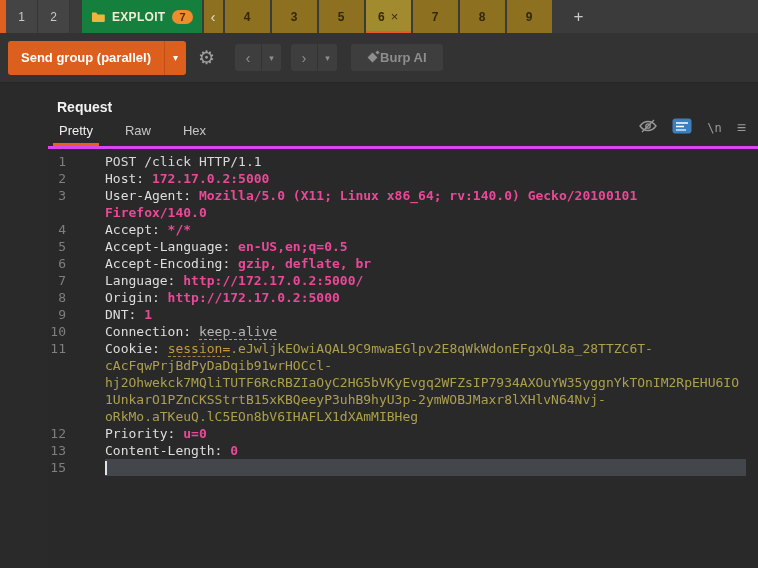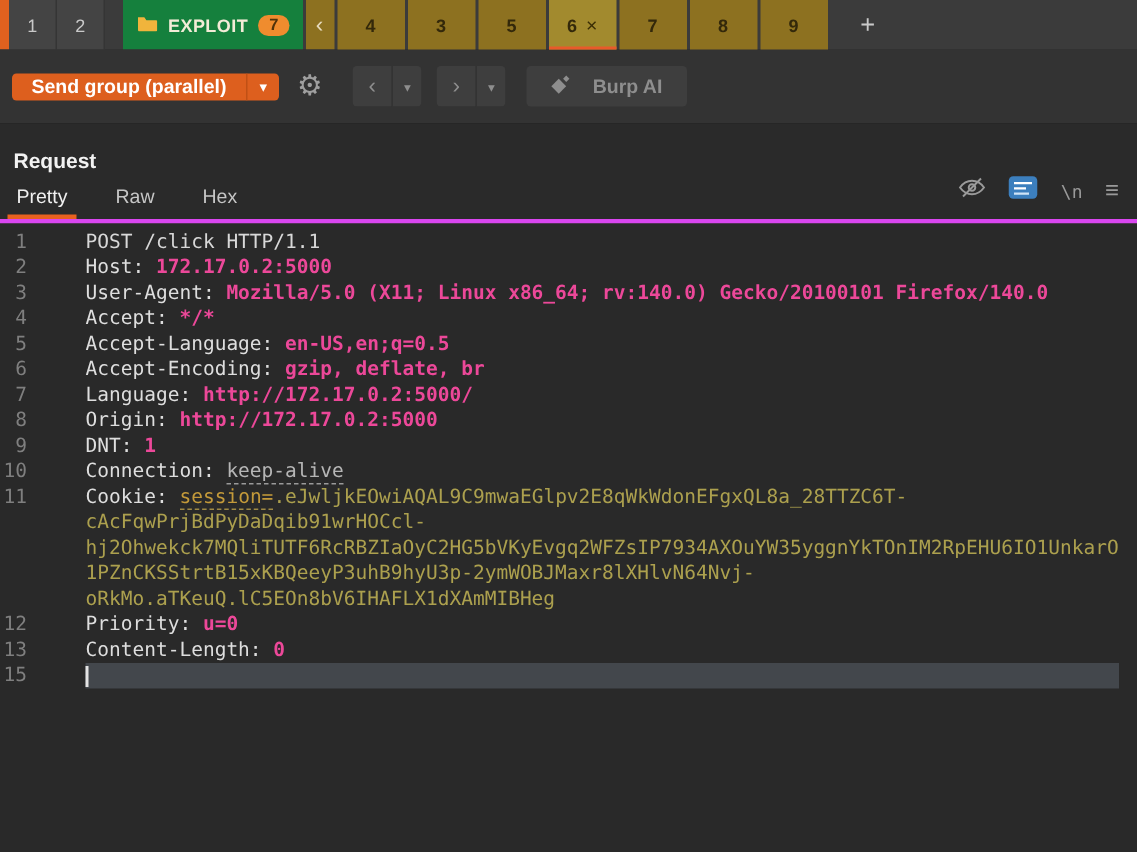--- a/index.html
+++ b/index.html
@@ -21,37 +21,37 @@
   .tab-amber { background:#8d7120; margin-left:2px; min-width:45px; display:flex; align-items:center;
                justify-content:center; gap:6px; color:#33280a; font-size:12px; font-weight:bold; position:relative; }
   .tab-amber.active { background:#a28a2e; }
   .tab-amber.active::after { content:''; position:absolute; left:0; right:0; bottom:0; height:2px; background:#e85a2a; }
   .tab-close { color:#3a2d05; font-size:13px; font-weight:normal; }
   .add-tab { margin-left:16px; color:#c9c9c9; font-size:17px; display:flex; align-items:center; padding:0 6px; }
 
   
   .toolbar { height:50px; background:#333333; display:flex; align-items:center; padding:0 8px;
              border-bottom:1px solid #262626; flex:0 0 50px; }
-  .send-btn { display:flex; align-items:stretch; background:#dd5f1e; border-radius:3px; overflow:hidden; height:18px; }
+  .send-btn { display:flex; align-items:stretch; background:#dd5f1e; border-radius:3px; overflow:hidden; height:34px; }
   .send-main { display:flex; align-items:center; padding:0 13px; color:#ffffff; font-weight:bold; font-size:13px; }
   .send-caret { display:flex; align-items:center; padding:0 8px; border-left:1px solid #c05015; color:#ffffff; font-size:10px; }
   .gear { color:#9f9f9f; font-size:19px; margin:0 10px 0 12px; line-height:1; }
   .btn-disabled { background:#3e3e3e; color:#8e8e8e; height:27px; display:flex; align-items:center;
                   padding:0 15px; border-radius:3px; font-size:13px; }
   .split { display:flex; height:27px; border-radius:3px; overflow:hidden; margin-left:10px; }
   .split .m { background:#3e3e3e; color:#8e8e8e; display:flex; align-items:center; justify-content:center; width:26px; font-size:15px; }
   .split .c { background:#3e3e3e; border-left:1px solid #333333; color:#8e8e8e; display:flex; align-items:center; justify-content:center; width:20px; font-size:9px; }
-  .burp-ai { margin-left:14px; display:flex; align-items:center; gap:17px; background:#3e3e3e; border-radius:3px;
+  .burp-ai { margin-left:14px; display:flex; align-items:center; gap:2px; background:#3e3e3e; border-radius:3px;
              height:27px; padding:0 16px; color:#8e8e8e; font-size:13px; font-weight:bold; }
   .sparkle { position:relative; width:11px; height:11px; display:inline-block; }
   .sparkle::before { content:''; position:absolute; left:2px; top:2px; width:7px; height:7px; background:#8e8e8e; transform:rotate(45deg); }
   .sparkle::after  { content:''; position:absolute; right:-1px; top:-1px; width:3px; height:3px; background:#8e8e8e; transform:rotate(45deg); }
 
   
-  .panel { flex:1; background:#2a2a2a; display:flex; flex-direction:column; min-height:0; }
+  .panel { flex:1; background:#2a2a2a; display:flex; flex-direction:column; min-height:0;padding-left:48px; }
   .panel-title { color:#f2f2f2; font-weight:bold; font-size:14px; padding:16px 0 0 9px; flex:0 0 auto; }
   .view-tabs { display:flex; align-items:flex-end; height:34px; padding:0 12px 0 9px; border-bottom:3px solid #d946ef; flex:0 0 34px; }
   .vt { padding:8px 2px; margin-right:28px; color:#c6c6c6; font-size:13px; position:relative; }
   .vt.active { color:#f0f0f0; }
   .vt.active::after { content:''; position:absolute; left:-4px; right:-4px; bottom:0; height:3px; background:#e8611f; }
   .vt-icons { margin-left:auto; display:flex; align-items:center; gap:15px; padding-bottom:8px; }
   .nl-label { color:#9a9a9a; font:12px "DejaVu Sans Mono", monospace; }
   .menu-glyph { color:#9a9a9a; font-size:16px; line-height:1; }
 
   

